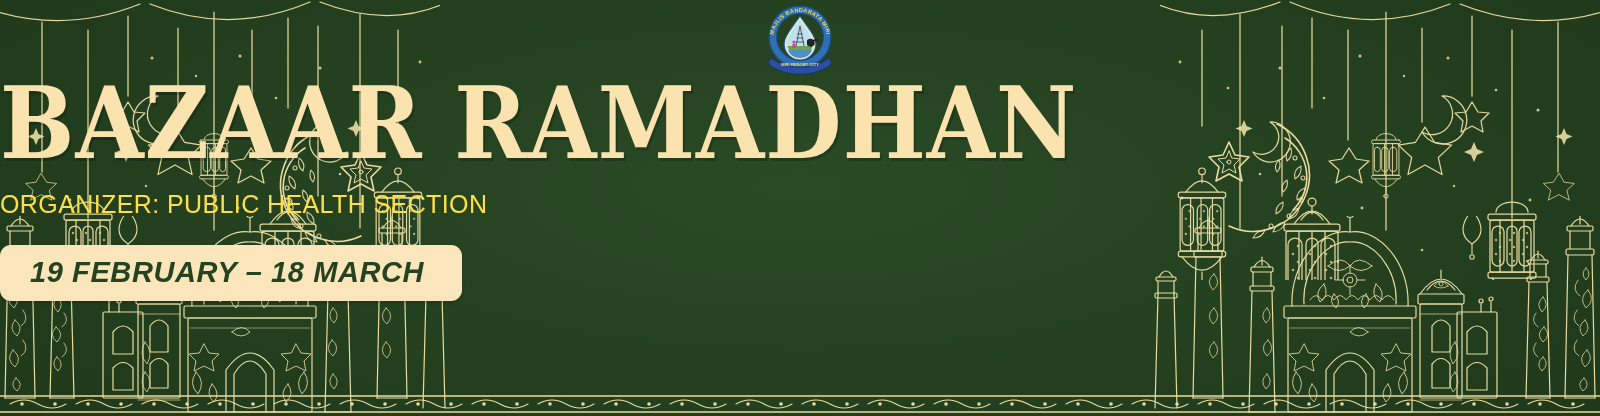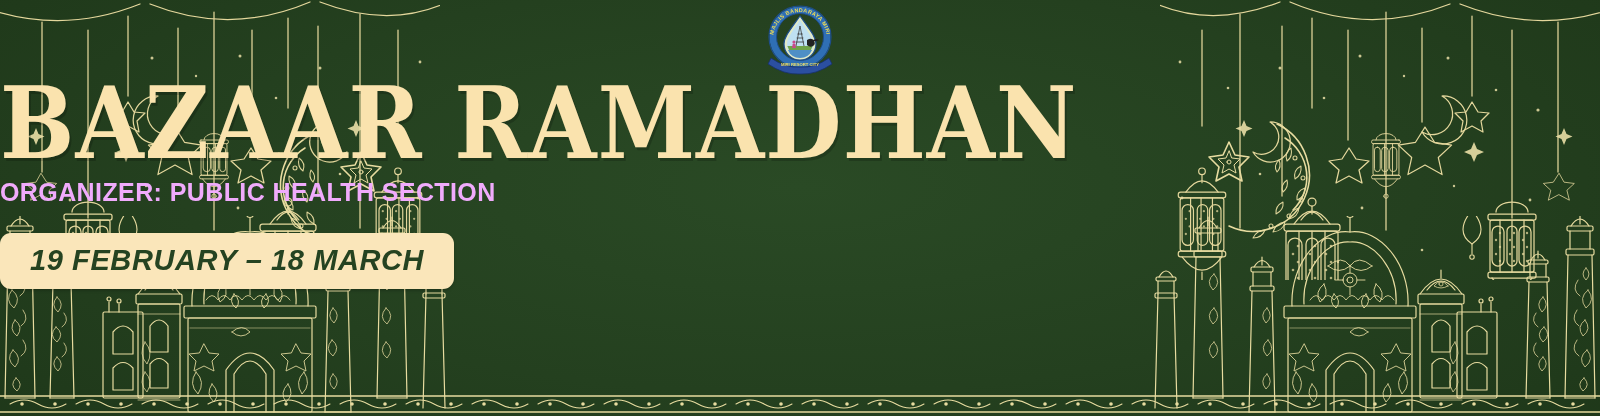--- a/index.html
+++ b/index.html
@@ -54,35 +54,35 @@
     font-size: 88px;
     line-height: 0.96;
     letter-spacing: 1px;
     color: #FAE3AE;
     text-shadow: 2px 3px 0 rgba(0,0,0,0.18);
     white-space: nowrap;
     transform: scaleY(1.12);
     transform-origin: center top;
   }
   #subtitles {
-    margin-top: 16px;
+    margin-top: 28px;
     text-align: center;
-    color: #f0abfc;
+    color: #fde047;
     font-size: 25px;
     line-height: 1.32;
     letter-spacing: 0.4px;
-    font-weight: 700;
+    font-weight: 400;
     white-space: nowrap;
   }
   #date-badge {
     margin-top: 24px;
     background: #FAE6BA;
     color: #254321;
     border-radius: 11px;
-    padding: 11px 30px 12px 30px;
+    padding: 11px 38px 12px 30px;
     font-size: 29px;
     font-weight: 700;
     font-style: italic;
     letter-spacing: 0.6px;
     white-space: nowrap;
     box-shadow: 0 2px 3px rgba(0,0,0,0.18);
   }
 </style>
 </head>
 <body>

